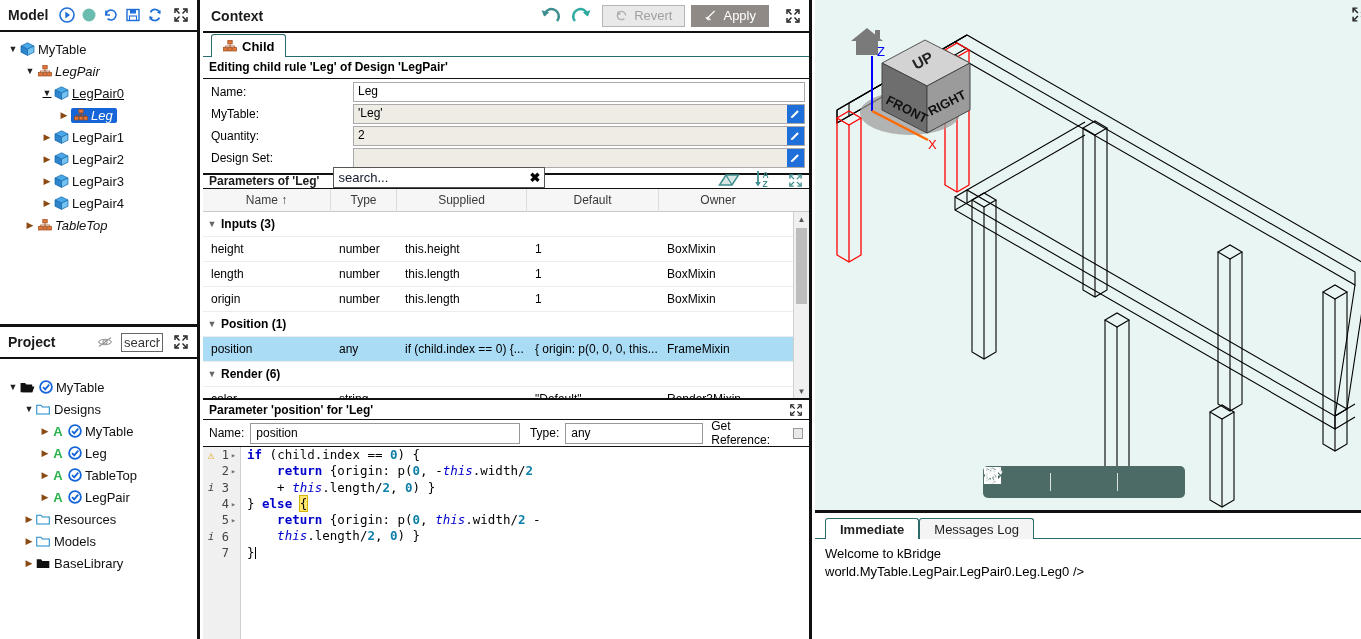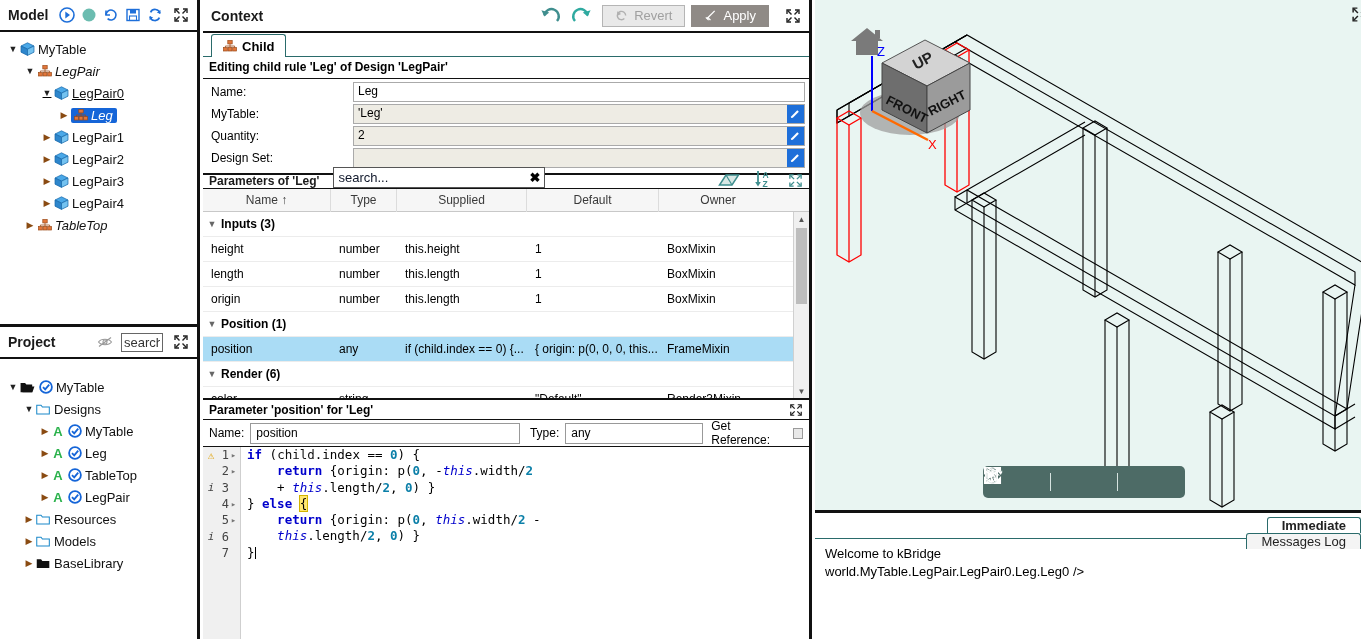--- a/index.html
+++ b/index.html
@@ -182,21 +182,21 @@
     position:absolute; left:168px; bottom:12px;
     display:flex; align-items:center; gap:4px;
     height:32px; padding: 0 8px;
     background:#4d6b66; border-radius:5px;
   }
   .vp-toolbar .sep { width:1px; height:18px; background:#d6e3e0; margin:0 3px; }
   .vp-btn { width:24px; height:24px; display:flex; align-items:center; justify-content:center; }
 
   
   #console { flex:1 1 auto; display:flex; flex-direction:column; background:#fff; padding-top:4px; }
-  .ctabs { display:flex; align-items:flex-end; height:22px; padding-left:10px; position:relative;flex-direction:column; }
+  .ctabs { display:flex; align-items:flex-end; height:22px; padding-left:10px; position:relative; }
   .ctabs::after { content:""; position:absolute; left:0; right:0; bottom:0; height:1px; background:#2a6b6b; }
   .ctab { height:21px; padding:0 14px; display:flex; align-items:center; font-size:13px;
           border:1px solid #2a6b6b; border-bottom:none; border-radius:3px 3px 0 0; background:#f4f4f4; color:#222; position:relative; z-index:2; }
   .ctab.active { background:#fff; font-weight:bold; }
   .cbody { flex:1 1 auto; padding:6px 10px; font-size:13px; line-height:18px; }
 </style>
 </head>
 <body>
 
 <div id="app">

